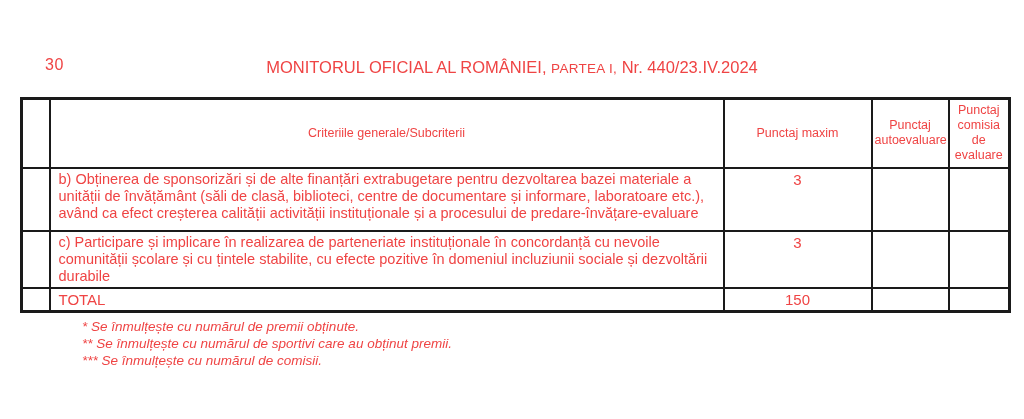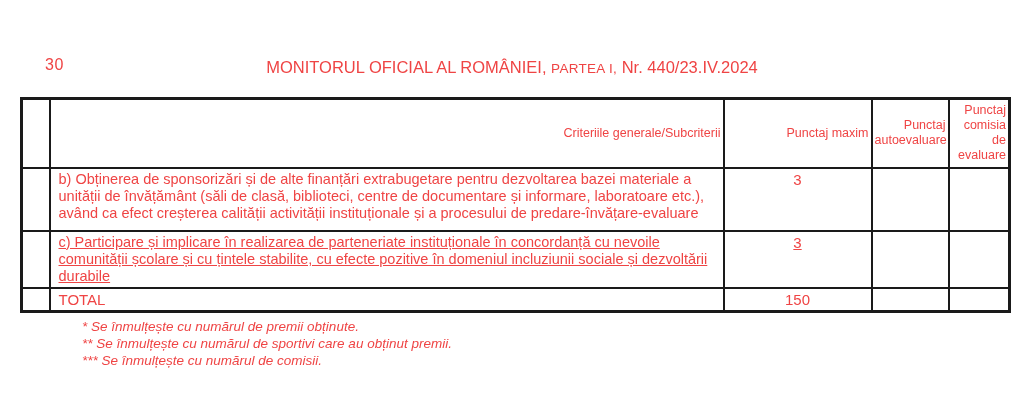--- a/index.html
+++ b/index.html
@@ -40,27 +40,27 @@
   }
   table.doc-table td, table.doc-table th {
     border: 2px solid #1a1a1a;
     padding: 2px 8px;
     font-weight: normal;
     overflow: hidden;
   }
   tr.hdr { height: 69px; }
   tr.hdr th {
     vertical-align: middle;
-    text-align: right;
+    text-align: center;
     font-size: 12.5px;
     padding: 2px 2px;
     line-height: 1.2;
   }
   tr.row-b { height: 63px; }
-  tr.row-c { height: 44px; text-decoration: underline; }
+  tr.row-c { height: 44px; }
   tr.row-total { height: 23px; }
   td.criteria {
     vertical-align: top;
     text-align: left;
     font-size: 14.5px;
     line-height: 1.18;
     padding: 2px 10px 2px 7px;
   }
   td.num {
     vertical-align: top;

